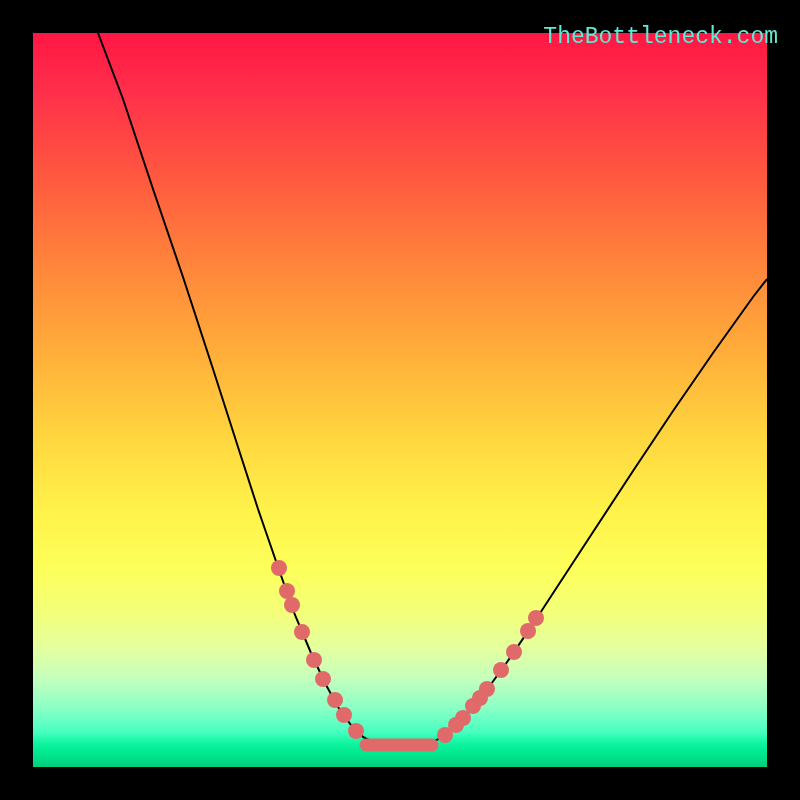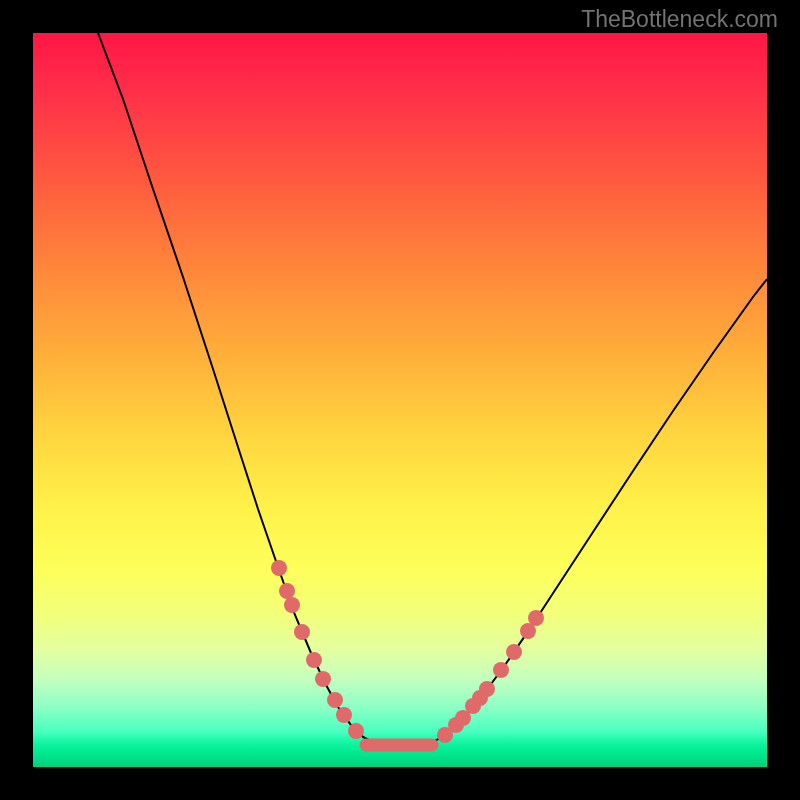--- a/index.html
+++ b/index.html
@@ -1,18 +1,18 @@
 <!DOCTYPE html>
 <html><head>
 <meta charset="utf-8">
 <style>
   * { margin: 0; padding: 0; box-sizing: border-box; }
   body { background: #000; width: 800px; height: 800px; overflow: hidden; position: relative; }
   .frame { position: absolute; top: 0; left: 0; width: 800px; height: 800px; background: #000; }
-  .watermark { position: absolute; top: 6px; right: 22px; color: #737373; font-family: Liberation Sans, sans-serif; font-size: 23px; letter-spacing: 0px; font-weight: 400; z-index: 20; }
+  .watermark { position: absolute; top: 24px; right: 22px; color: #5eead4; font-family: Liberation Mono, monospace; font-size: 23px; letter-spacing: 0px; font-weight: 400; z-index: 20; }
   .plot-area { position: absolute; top: 33px; left: 33px; width: 734px; height: 734px; overflow: hidden; }
   .gradient-bg { position: absolute; top: 0; left: 0; width: 100%; height: 100%; background: linear-gradient(to bottom,
       #ff1744 0%,
       #ff2f4a 8%,
       #ff5a3f 20%,
       #ff8a3a 33%,
       #ffb33a 45%,
       #ffd63f 55%,
       #fff24a 65%,
       #fdff5a 73%,

